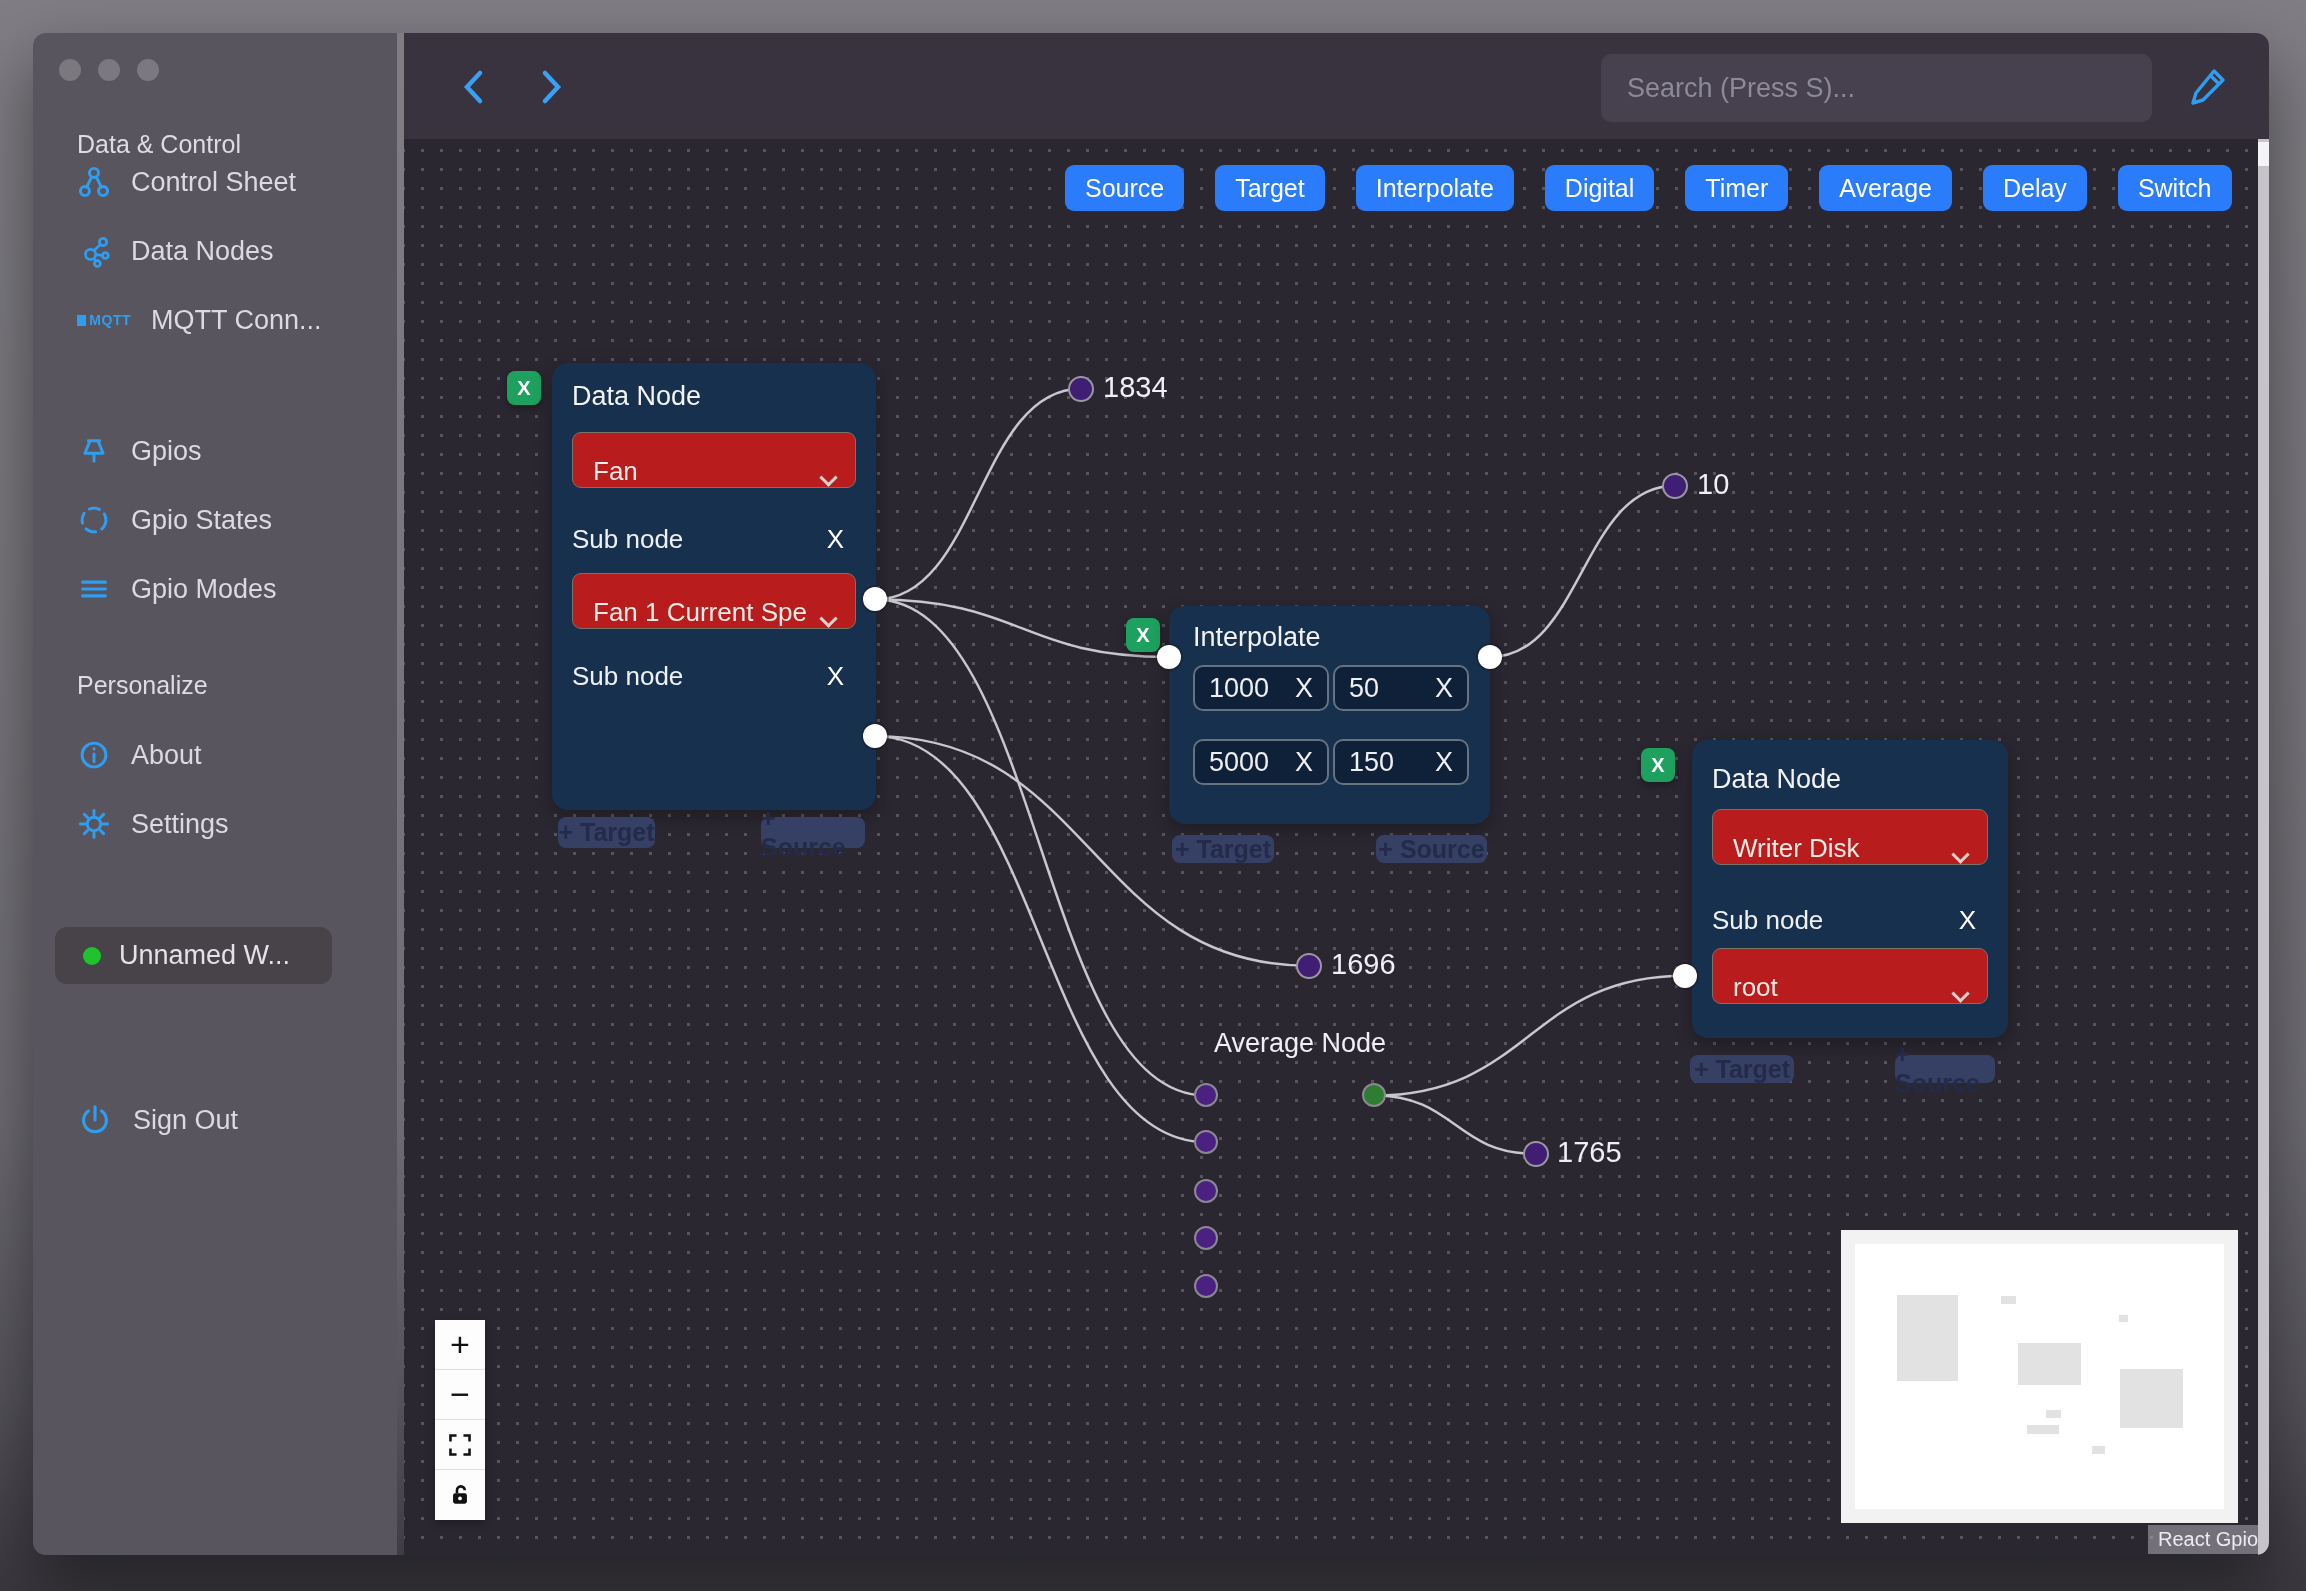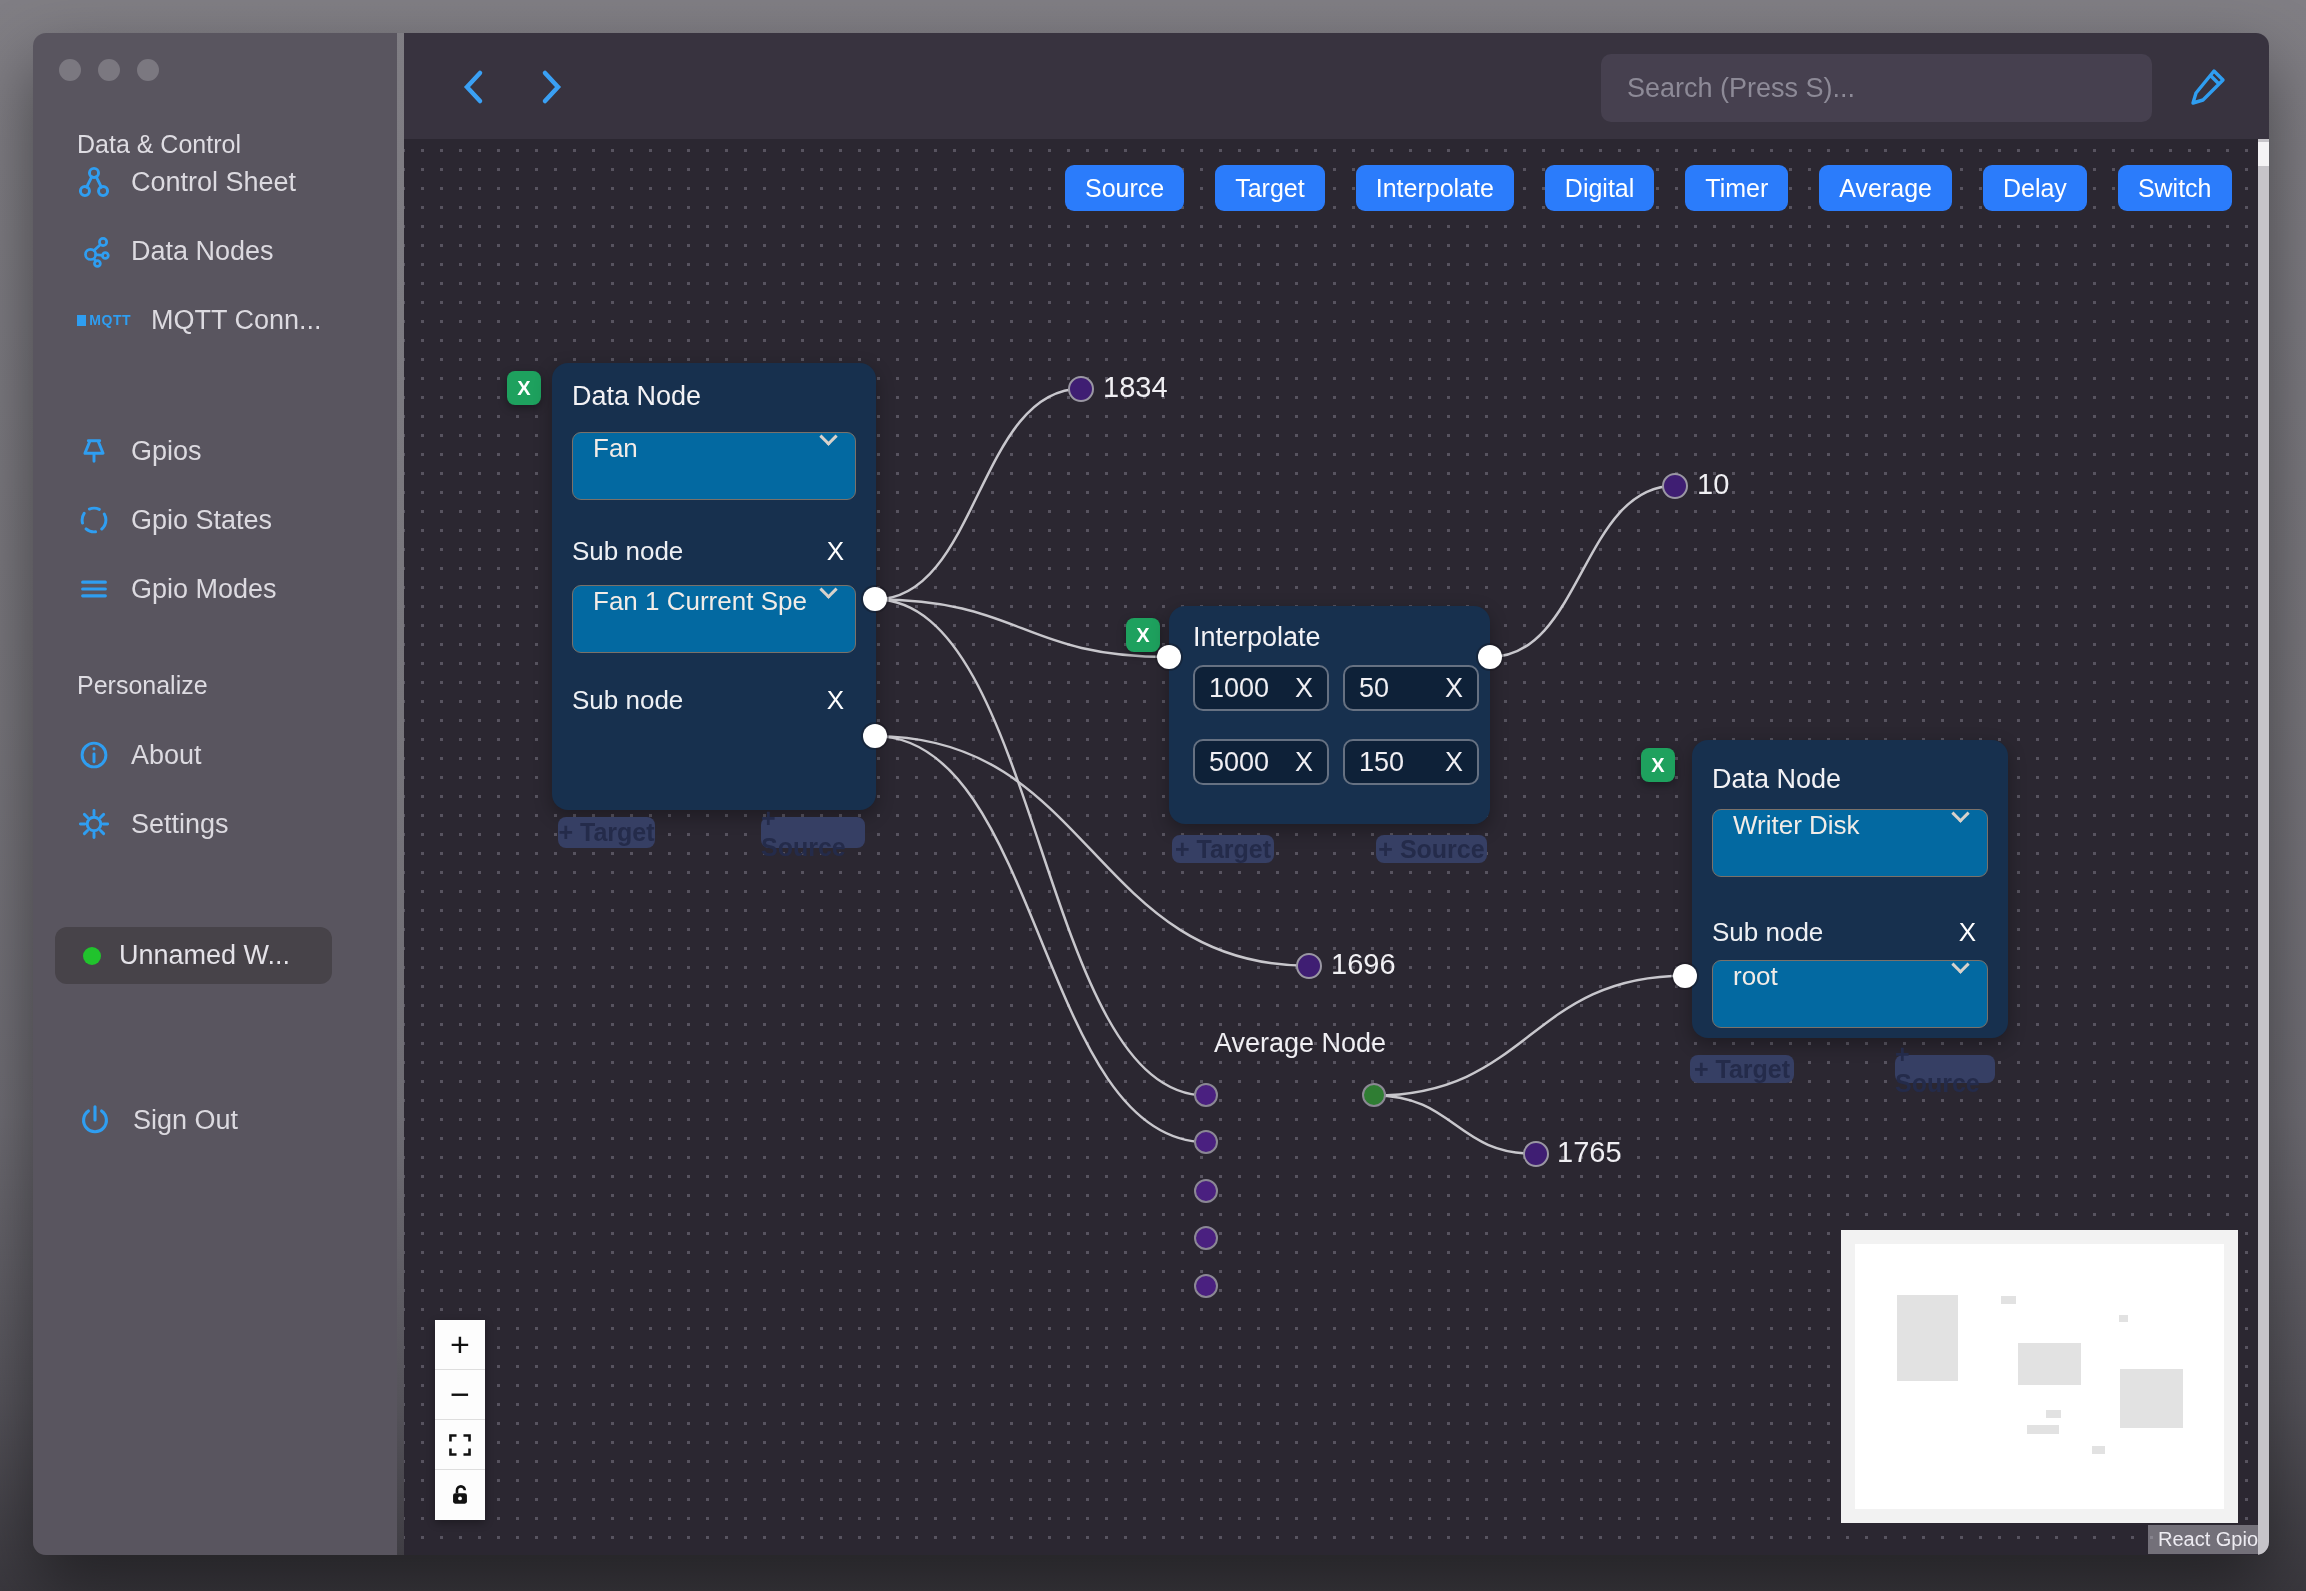--- a/index.html
+++ b/index.html
@@ -43,22 +43,22 @@
     background-image:radial-gradient(circle,#57535f 1.5px,transparent 1.7px);
     background-size:19px 19px; background-position:9px 2px; }
   .edges { position:absolute; left:0; top:0; pointer-events:none; }
   .palette { position:absolute; left:661px; top:26px; display:flex; gap:31px; }
   .pal-btn { height:46px; border-radius:9px; background:#2b7cfb; color:#fff;
              font-size:25px; font-weight:500; display:flex; align-items:center;
              padding:0 20px; cursor:pointer; white-space:nowrap; }
   .node { position:absolute; background:#17304e; border-radius:16px;
           box-shadow:0 6px 18px rgba(0,0,0,.3); padding:18px 20px; }
   .node-title { color:#f3f2f5; font-size:27px; font-weight:500; }
-  .select { background:#0369a1; border:1px solid #7a7169; border-radius:9px; height:68px;
-            display:flex; align-items:flex-start; padding:0 20px; color:#f2ece7;
+  .select { background:#b91c1c; border:1px solid #7a7169; border-radius:9px; height:56px;
+            display:flex; align-items:flex-end; padding:0 20px; color:#f2ece7;
             font-size:26px; cursor:pointer; overflow:hidden; white-space:nowrap; }
   .select .txt { flex:1; overflow:hidden; }
   .chev { width:13px; height:13px; border-right:3px solid #d8d2cb; border-bottom:3px solid #d8d2cb;
           transform:rotate(45deg) translate(-2px,-2px); flex:none; }
   .sub-row { display:flex; align-items:center; justify-content:space-between;
              color:#eef0f4; font-size:26px; padding-right:12px; }
   .sub-x { font-size:26px; color:#fff; cursor:pointer; }
   .del-btn { position:absolute; width:34px; height:34px; background:#1ea15e; border-radius:8px;
              color:#fff; font-size:20px; font-weight:700; display:flex; align-items:center;
              justify-content:center; cursor:pointer; box-shadow:0 3px 8px rgba(0,0,0,.35); }
@@ -68,21 +68,21 @@
   .handle { position:absolute; width:24px; height:24px; border-radius:50%; background:#fff;
             box-shadow:0 0 0 2px rgba(20,20,30,.35); cursor:crosshair; }
   .dot-ep { position:absolute; width:26px; height:26px; border-radius:50%; background:#3f1e73;
             border:2.5px solid #9a97a3; cursor:crosshair; }
   .avg-handle { position:absolute; width:24px; height:24px; border-radius:50%;
                 background:#4a2080; border:2.5px solid #8b8894; cursor:crosshair; }
   .avg-source { position:absolute; width:24px; height:24px; border-radius:50%;
                 background:#2f7d33; border:2.5px solid #8b8894; cursor:crosshair; }
   .edge-label { position:absolute; color:#f0eff3; font-size:29px; font-weight:500; }
   .avg-title { position:absolute; color:#f0eff3; font-size:27px; font-weight:500; }
-  .grid2 { display:grid; grid-template-columns:136px 136px; gap:28px 14px; }
+  .grid2 { display:grid; grid-template-columns:136px 136px; gap:28px 4px; }
   .num-cell { background:#0e2138; border:2px solid #667182; border-radius:10px; height:46px;
               display:flex; align-items:center; padding:0 14px; color:#f0eff3;
               font-size:27px; font-weight:500; }
   .num-cell .nv { flex:1; }
   .num-cell .nx { cursor:pointer; }
   
   .controls { position:absolute; left:31px; top:1181px; width:50px;
               box-shadow:0 3px 8px rgba(0,0,0,.3); }
   .ctrl-btn { width:50px; height:50px; background:#fdfdfd; border-bottom:1px solid #dedede;
               display:flex; align-items:center; justify-content:center; cursor:pointer;

